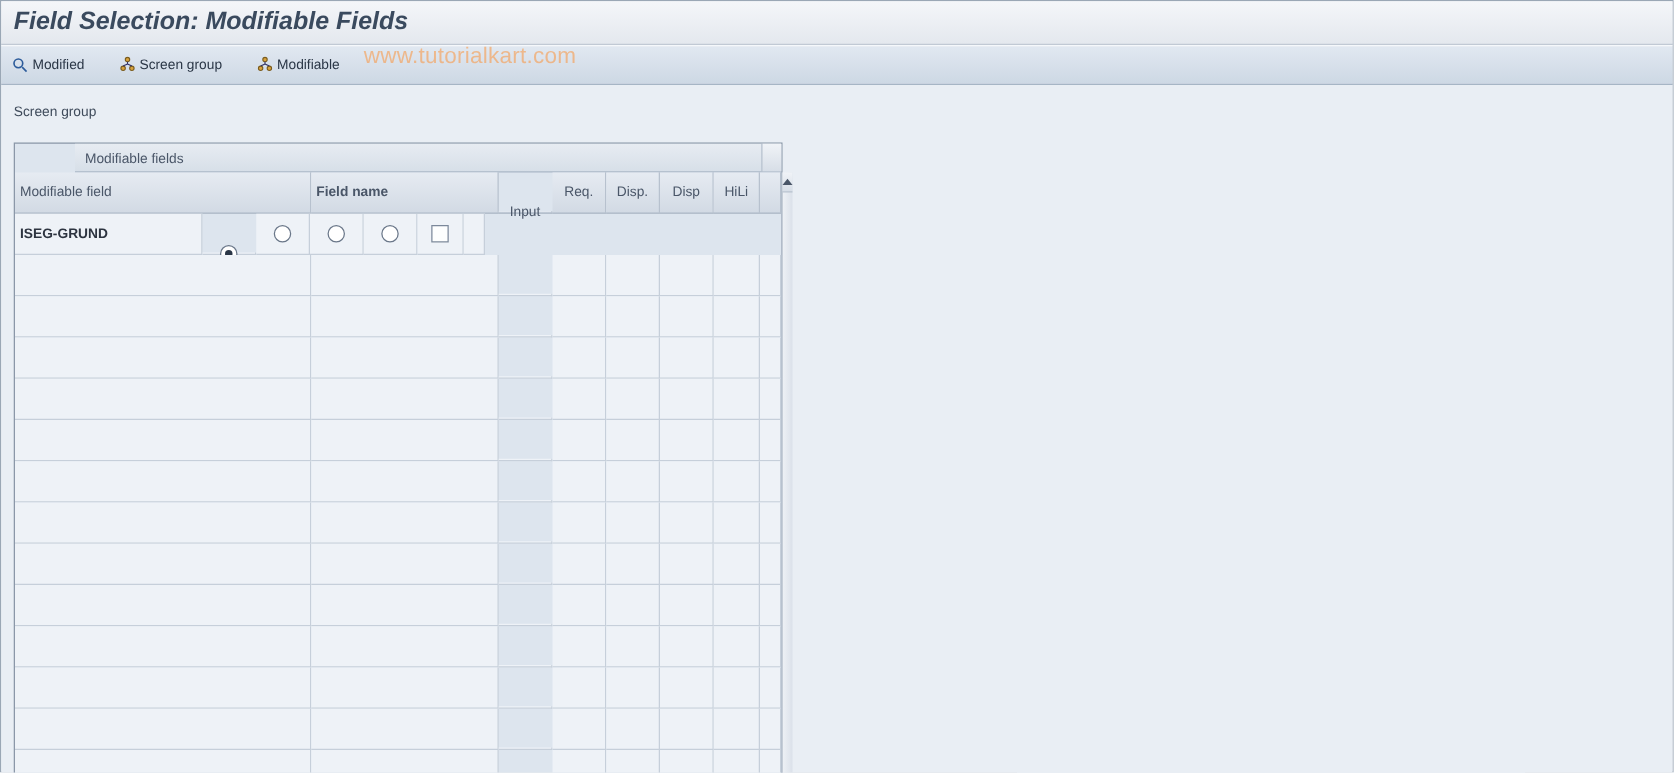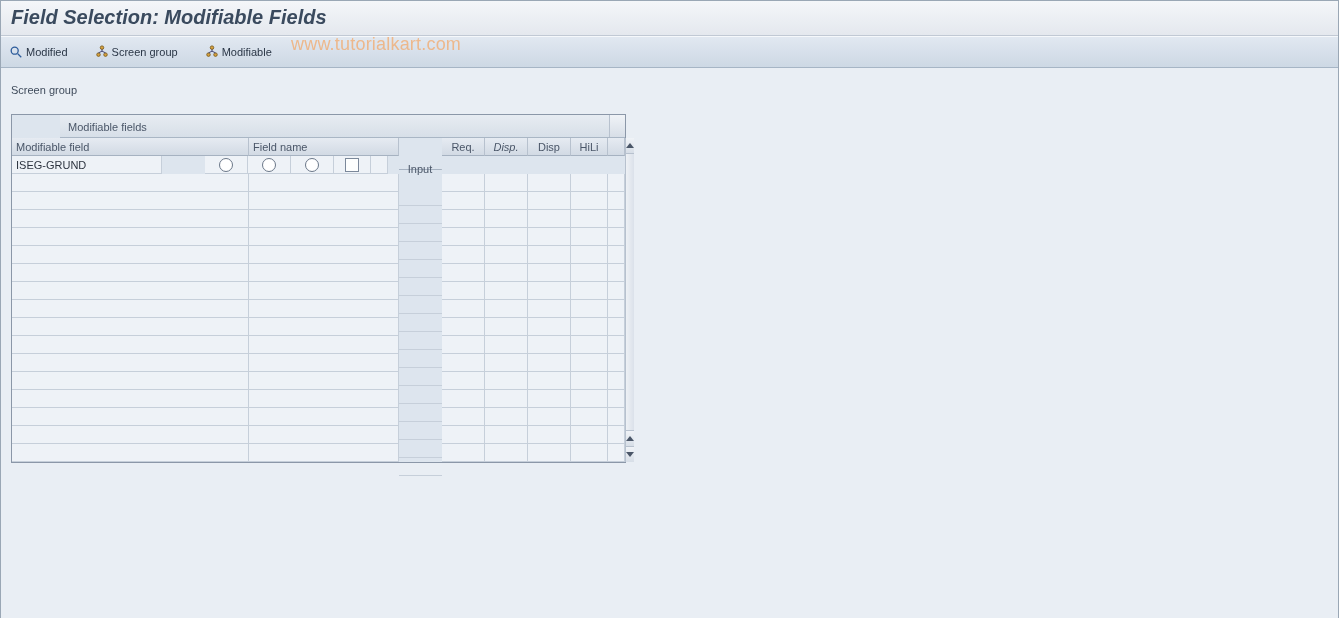--- a/index.html
+++ b/index.html
@@ -84,21 +84,21 @@
   .grid {
     position: relative;
     width: 100%;
     display: flex;
   }
   .grid-body {
     flex: 1;
   }
   .grid-row {
     display: flex;
-    height: 18px;
+    height: 33px;
     box-sizing: border-box;
   }
   .grid-header .cell {
     background: linear-gradient(#e6ebf2,#d2dae4);
     border-right: 1px solid #b7c1ce;
     border-bottom: 1px solid #a6b2c1;
     color: #4a5668;
     padding-left: 4px;
     display: flex;
     align-items: center;
@@ -106,24 +106,24 @@
   .grid-data .cell {
     background: #eef2f7;
     border-right: 1px solid #c6cfda;
     border-bottom: 1px solid #c6cfda;
     padding-left: 4px;
     display: flex;
     align-items: center;
     color: #2d3440;
   }
   .cell.c-modfield { width: 232px; }
-  .cell.c-fieldname { width: 145px; }
+  .cell.c-fieldname { width: 145px; font-weight: bold; }
   .cell.c-input { width: 42px; justify-content:center; padding-left:0;margin-top:31px;}
   .cell.c-req   { width: 42px; justify-content:center; padding-left:0;}
-  .cell.c-disp  { width: 42px; justify-content:center; padding-left:0;font-style:italic;}
+  .cell.c-disp  { width: 42px; justify-content:center; padding-left:0;}
   .cell.c-hide  { width: 42px; justify-content:center; padding-left:0;}
   .cell.c-hili  { width: 36px; justify-content:center; padding-left:0;text-align:center;}
   .cell.c-end   { width: 16px; padding:0;}
   .radio {
     width:12px; height:12px; border-radius:50%;
     border:1px solid #6a7789; background:#fff;
     display:flex; align-items:center; justify-content:center;
   }
   .radio.checked::after{
     content:""; width:6px; height:6px; border-radius:50%;

